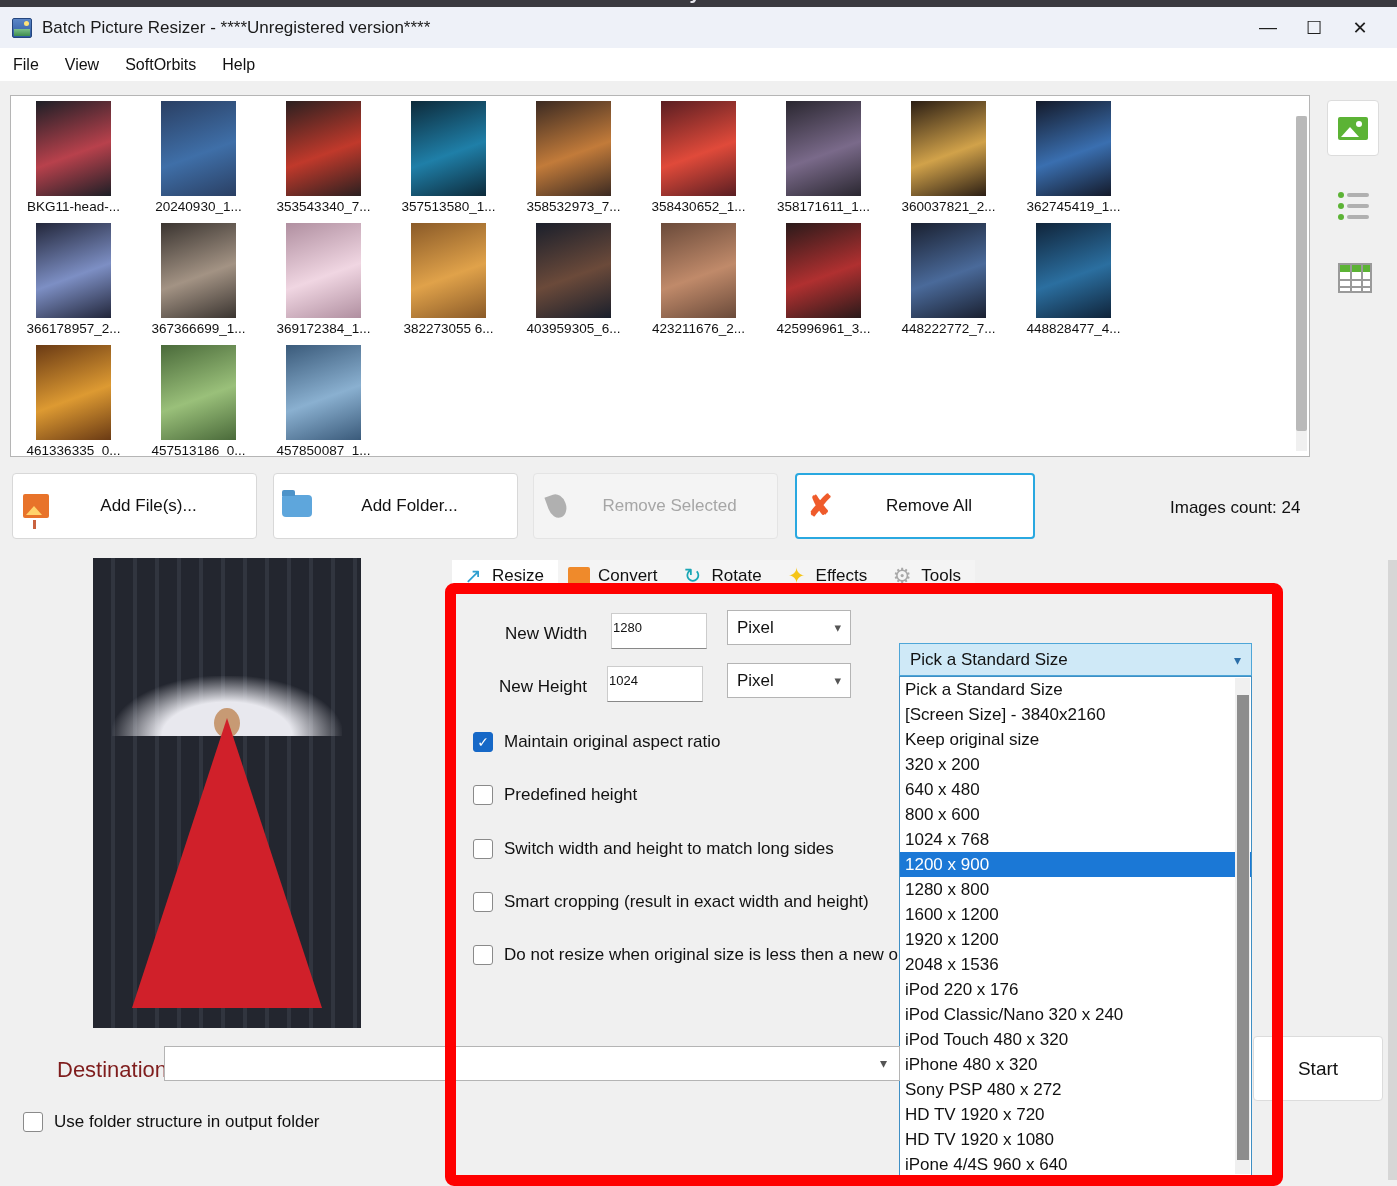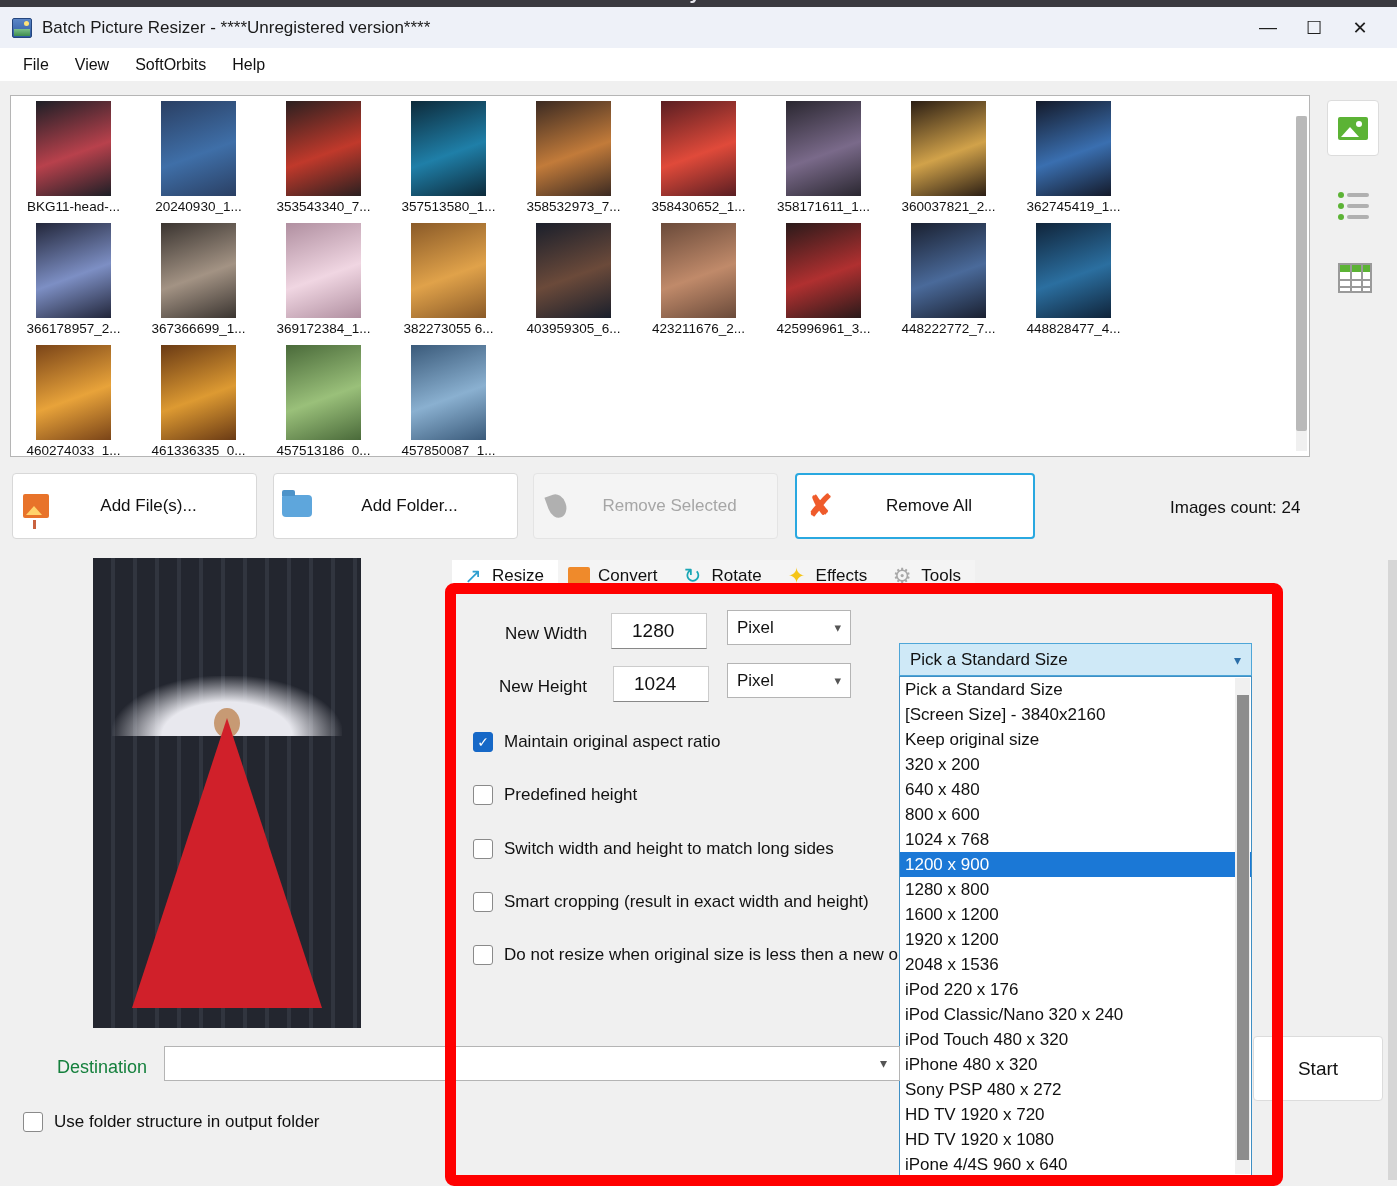--- a/index.html
+++ b/index.html
@@ -33,21 +33,21 @@
   #app-icon:after{content:"";position:absolute;left:11px;top:2px;width:5px;height:5px;border-radius:50%;background:#ffe479;}
   #title-text{ font-size:17px; color:#1a1a1a; }
   .wbtn{ width:46px;height:41px;display:flex;align-items:center;justify-content:center;
     font-size:18px;color:#202020; }
   .wbtn:last-child{ margin-right:14px; }
   #win-controls{ margin-left:auto; display:flex; }
 
   
   #menubar{
     position:absolute; left:0; top:48px; width:1397px; height:33px;
-    background:#fff; display:flex; align-items:center; padding-left:10px;
+    background:#fff; display:flex; align-items:center; 
   }
   .menu-item{ font-size:16px;color:#111; padding:3px 13px; }
 
   
   #thumb-panel{
     position:absolute; left:10px; top:95px; width:1300px; height:362px;
     background:#fff; border:1px solid #b5b5b5; overflow:hidden;
   }
   #thumb-scroll{ position:absolute; left:0; top:0; width:1283px; height:360px; }
   .thumb-row{ display:flex; height:122px; }
@@ -126,21 +126,21 @@
   .ti-convert{ width:22px;height:18px;background:#ef8a2b;border-radius:2px;margin-top:2px; }
   .ti-rotate{ color:#19a6b5; font-size:21px; line-height:22px; text-align:center; }
   .ti-effects{ color:#f5c518; font-size:21px; line-height:22px; text-align:center; }
   .ti-tools{ color:#a8a8a8; font-size:21px; line-height:22px; text-align:center; }
 
   
   #settings{ position:absolute; left:452px; top:588px; width:945px; height:470px; background:#f0f0f0;
              border-left:1px solid #cfcfcf; }
   .frm-label{ position:absolute; font-size:17px; color:#111; }
   .frm-input{ position:absolute; background:#fff; border:1px solid #ccc; border-bottom:1px solid #888;
-              font-size:19px; color:#111; padding:6px 20px; }
+              font-size:13px; color:#111; padding:6px 1px; }
   .frm-select{ position:absolute; background:#fff; border:1px solid #b4b4b4;
                font-size:17px; color:#111; padding:6px 9px; display:flex;align-items:center; }
   .frm-select .chev{ margin-left:auto; color:#555; font-size:13px; }
 
   .chk-row{ position:absolute; display:flex; align-items:center; gap:11px; font-size:17px;color:#111; }
   .chk{ width:20px;height:20px;border:1px solid #8a8a8a;background:#fff;border-radius:3px;flex:none;
         display:flex;align-items:center;justify-content:center; }
   .chk.on{ background:#1668c7; border-color:#1668c7; color:#fff; font-size:14px; }
 
   
@@ -149,21 +149,21 @@
           padding:0 10px; font-size:17px;color:#111; }
   #combo .chev{ margin-left:auto; color:#2b6ea8; font-size:14px; }
   #combolist{ position:absolute; left:899px; top:676px; width:353px; height:500px;
               background:#fff; border:1px solid #3f8fc4; overflow:hidden; }
   .opt{ height:25px; line-height:25px; padding-left:5px; font-size:17px; color:#111; white-space:nowrap; }
   .opt.sel{ background:#1b78d6; color:#fff; }
   #combolist-sb{ position:absolute; right:1px; top:1px; width:15px; bottom:1px; background:#f0f0f0; }
   #combolist-sb-thumb{ position:absolute; right:2px; top:18px; width:12px; height:465px; background:#8d8d8d; }
 
   
-  #dest-label{ position:absolute; left:57px; top:1057px; font-size:18px;color:#15803d; }
+  #dest-label{ position:absolute; left:57px; top:1057px; font-size:22px;color:#7f1d1d; }
   #dest-input{ position:absolute; left:164px; top:1046px; width:736px; height:35px;
                background:#fff; border:1px solid #b4b4b4; }
   #dest-chev{ position:absolute; left:880px; top:1055px; font-size:14px;color:#555; }
   #chk-folderstruct{ position:absolute; left:23px; top:1112px; display:flex;align-items:center;gap:11px;
                      font-size:17px;color:#111; }
   #btn-start{ position:absolute; left:1253px; top:1036px; width:130px; height:65px;
               background:#fff; border:1px solid #dcdcdc; border-radius:4px;
               display:flex;align-items:center;justify-content:center; font-size:19px;color:#111; }
   #right-edge-sb{ position:absolute; left:1388px; top:560px; width:9px; height:620px; background:#d6d6d6;}
 
@@ -268,24 +268,20 @@
           <div class="thumb-img" style="background: linear-gradient(160deg, rgb(26, 32, 48) 0%, rgb(74, 106, 154) 55%, rgb(26, 32, 48) 100%);"></div>
           <div class="thumb-cap">448222772_7...</div>
         </div>
         <div class="thumb-cell">
           <div class="thumb-img" style="background: linear-gradient(160deg, rgb(16, 36, 58) 0%, rgb(43, 111, 160) 55%, rgb(16, 36, 58) 100%);"></div>
           <div class="thumb-cap">448828477_4...</div>
         </div>
       </div>
       <div class="thumb-row">
         <div class="thumb-cell">
-          <div class="thumb-img" style="background: linear-gradient(160deg, rgb(122, 68, 24) 0%, rgb(232, 163, 58) 55%, rgb(122, 68, 24) 100%);"></div>
-          <div class="thumb-cap">460274033_1...</div>
-        </div>
-        <div class="thumb-cell">
           <div class="thumb-img" style="background: linear-gradient(160deg, rgb(106, 58, 20) 0%, rgb(221, 154, 50) 55%, rgb(106, 58, 20) 100%);"></div>
           <div class="thumb-cap">461336335_0...</div>
         </div>
         <div class="thumb-cell">
           <div class="thumb-img" style="background: linear-gradient(160deg, rgb(74, 106, 58) 0%, rgb(154, 192, 122) 55%, rgb(74, 106, 58) 100%);"></div>
           <div class="thumb-cap">457513186_0...</div>
         </div>
         <div class="thumb-cell">
           <div class="thumb-img" style="background: linear-gradient(160deg, rgb(58, 90, 122) 0%, rgb(138, 176, 208) 55%, rgb(58, 90, 122) 100%);"></div>
           <div class="thumb-cap">457850087_1...</div>
@@ -380,21 +376,21 @@
 
 <div id="settings">
   <div class="frm-label" style="left:52px;top:36px">New Width</div>
   <div class="frm-input" style="left:158px;top:25px;width:96px;height:36px">1280</div>
   <div class="frm-select" style="left:274px;top:22px;width:124px;height:35px">
     <span>Pixel</span>
     <span class="chev">▾</span>
   </div>
 
   <div class="frm-label" style="left:46px;top:89px">New Height</div>
-  <div class="frm-input" style="left:160px;top:78px;width:96px;height:36px">1024</div>
+  <div class="frm-input" style="left:154px;top:78px;width:96px;height:36px">1024</div>
   <div class="frm-select" style="left:274px;top:75px;width:124px;height:35px">
     <span>Pixel</span>
     <span class="chev">▾</span>
   </div>
 
   <div class="chk-row" style="left:20px;top:144px">
     <span class="chk on">✓</span>
     <span>Maintain original aspect ratio</span>
   </div>
   <div class="chk-row" style="left:20px;top:197px">

